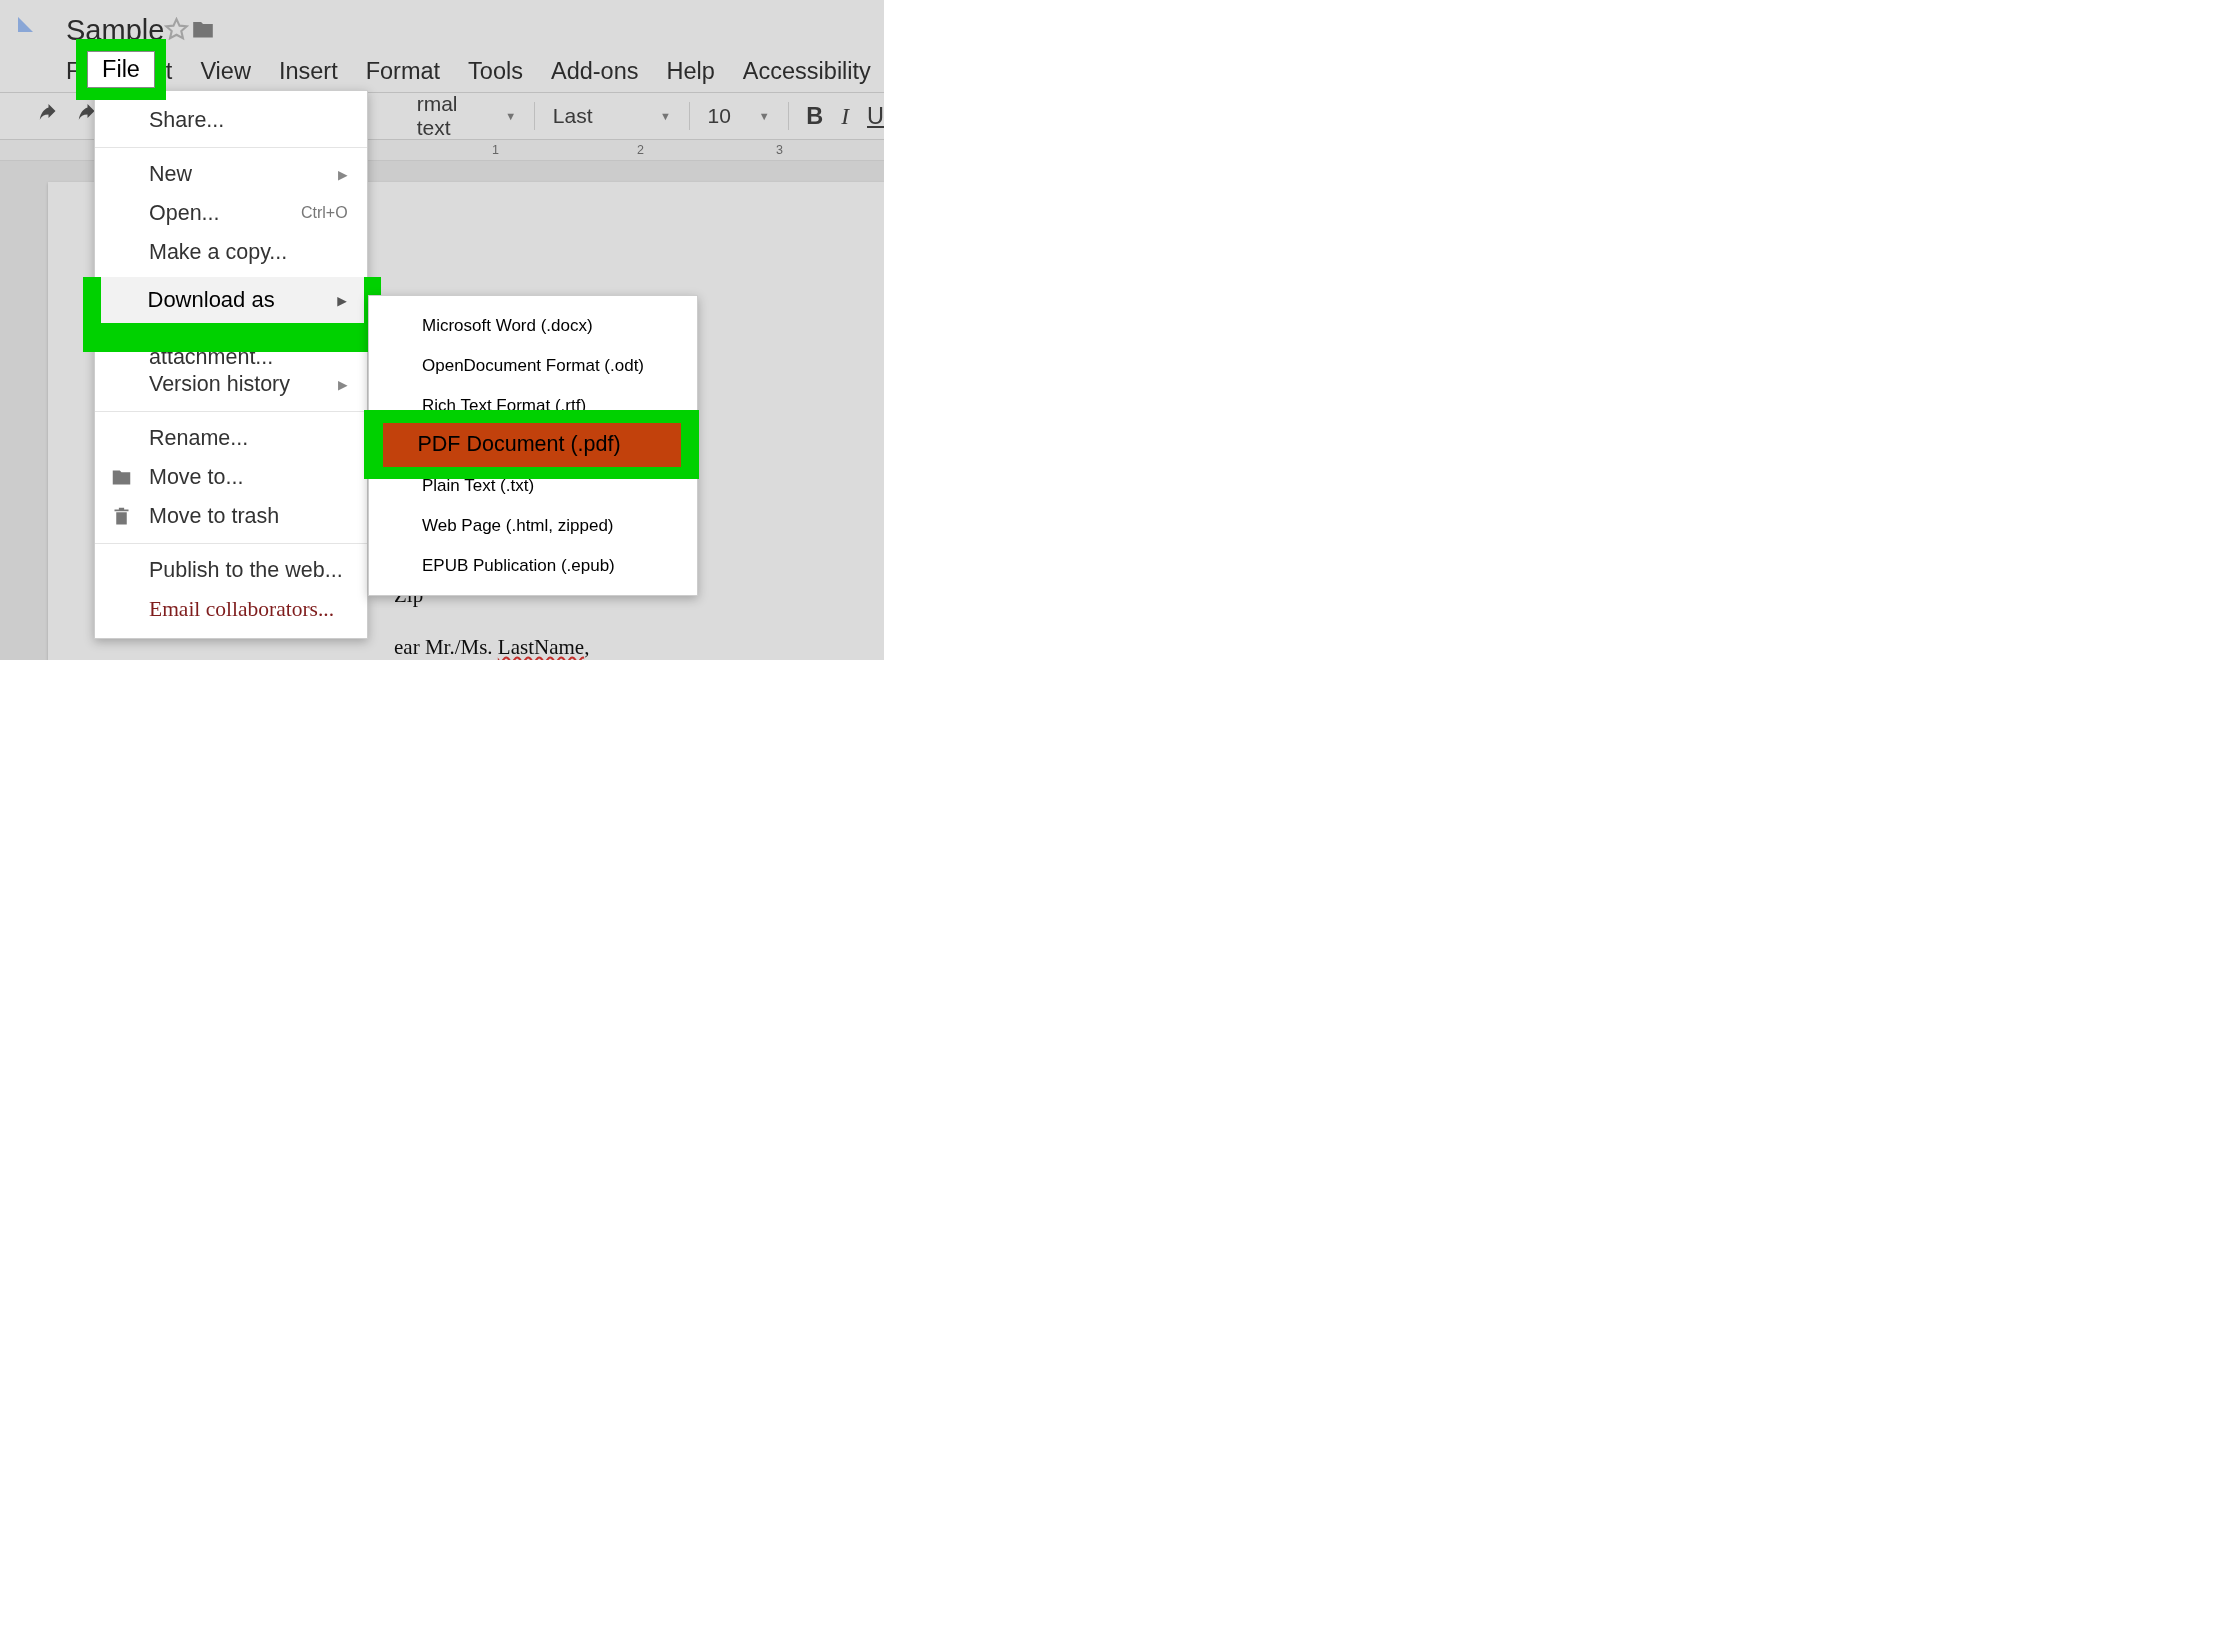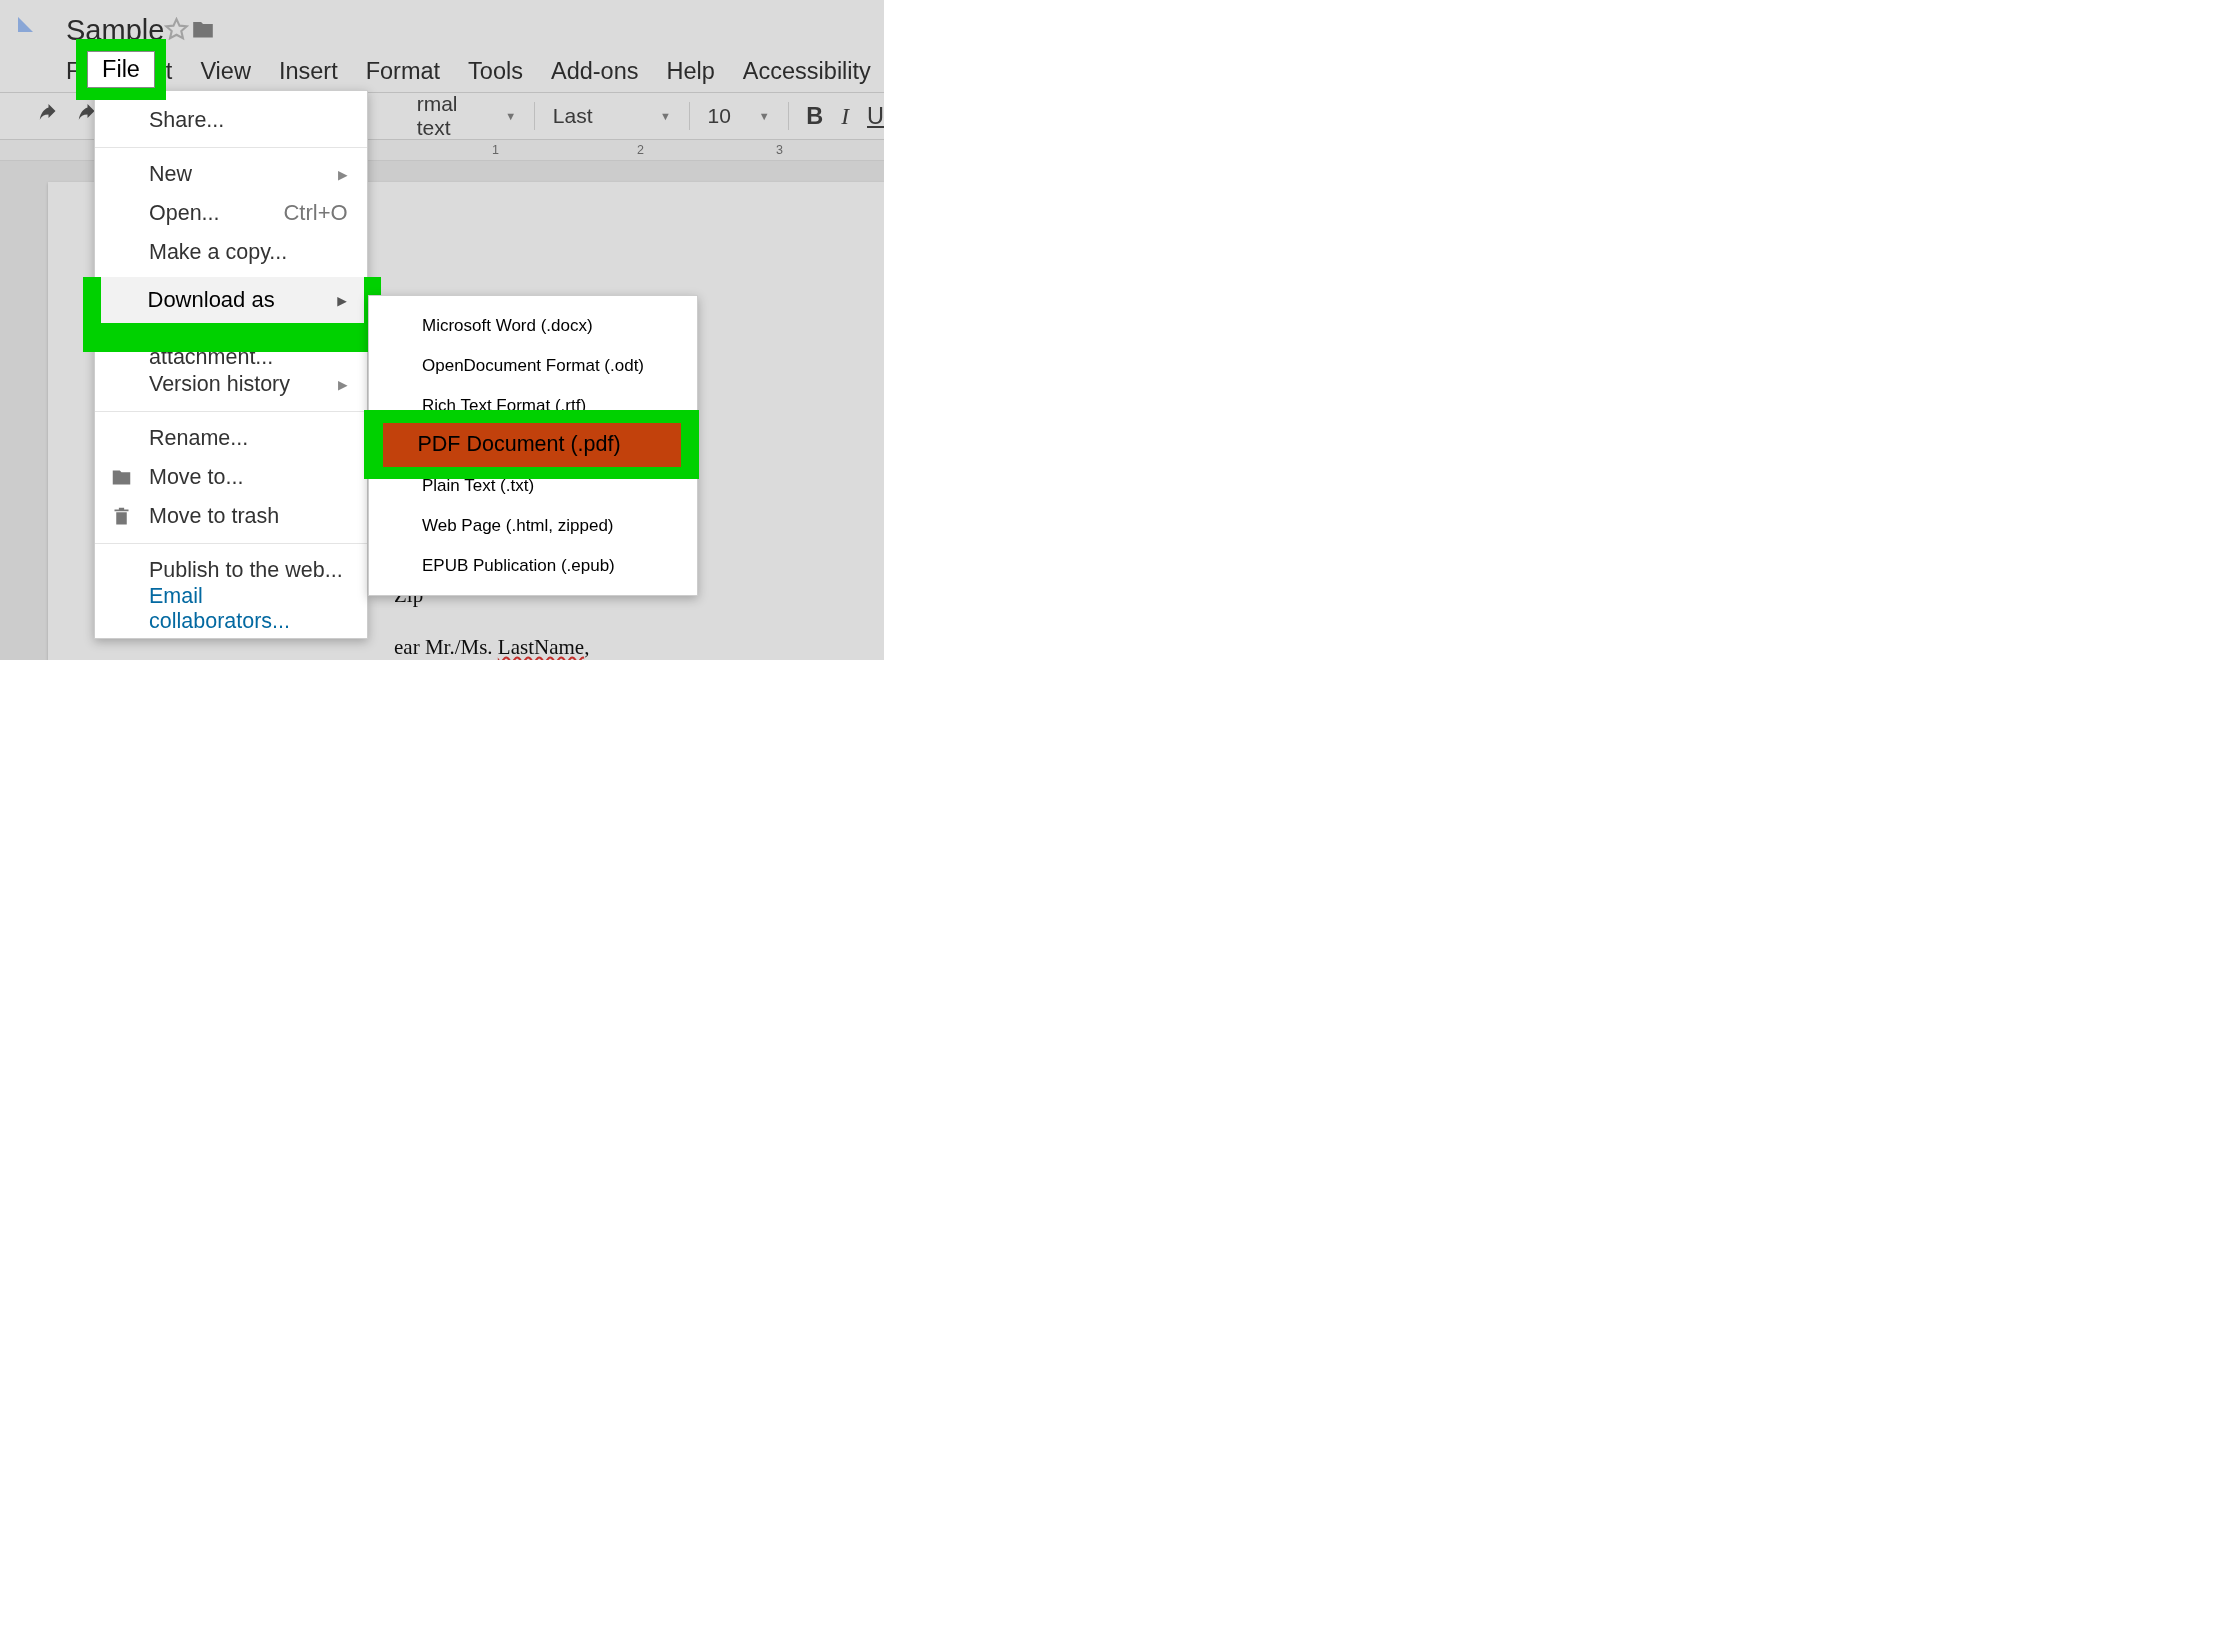--- a/index.html
+++ b/index.html
@@ -188,23 +188,23 @@
   .file-menu .item{
     display:flex;
     align-items:center;
     height:39px;
     padding:0 19.4px 0 54px;
     font-size:21.5px;
     color:#333;
     position:relative;
     cursor:pointer;
   }
-  .file-menu .item.disabled{color:#0369a1;}
+  .file-menu .item.disabled{color:#7f1d1d;font-family:Liberation Serif, serif;}
   .file-menu .item .shortcut{
-    position:absolute;right:19.4px;color:#777;font-size:22px;margin-left:16px;
+    position:absolute;right:19.4px;color:#777;font-size:16px;margin-left:16px;
   }
   .file-menu .item .arr{
     position:absolute;right:19.4px;color:#888;font-size:12.5px;
   }
   .file-menu .item .ico{
     position:absolute;left:15.2px;width:23.5px;height:23.5px;display:flex;align-items:center;justify-content:center;
   }
   .file-menu .item .ico svg{width:21px;height:21px;fill:#777;}
   .file-menu hr{border:none;border-top:0.7px solid #e4e4e4;margin:7px 0;}
 

